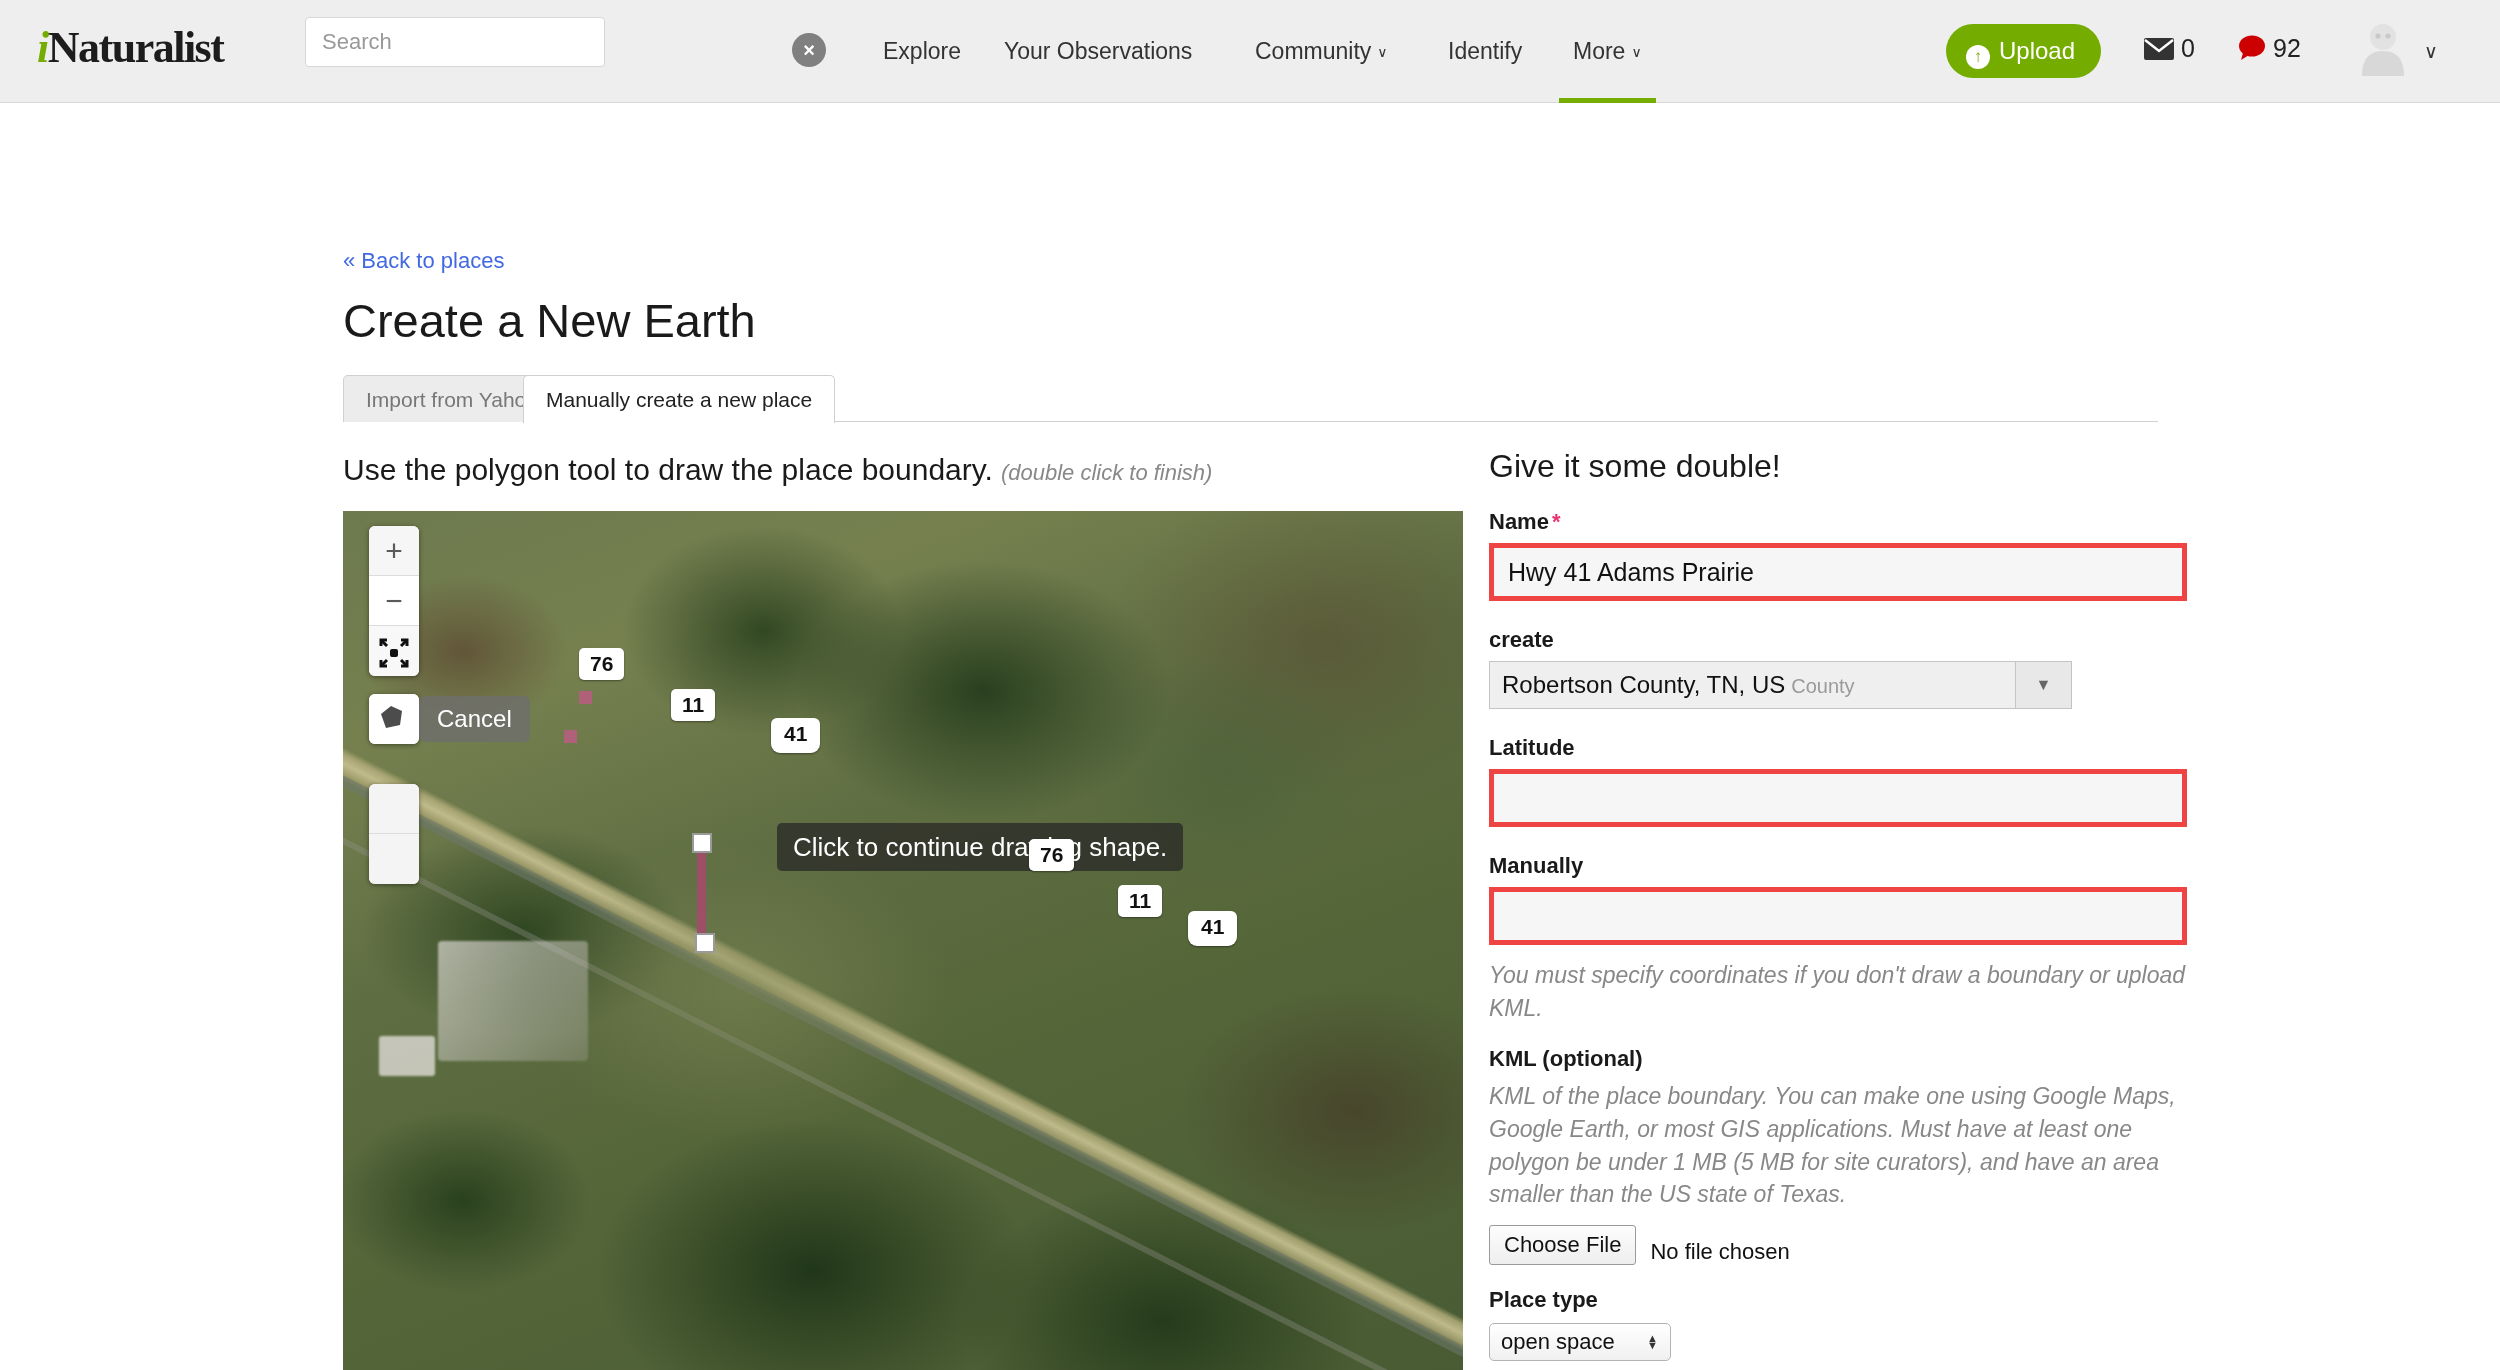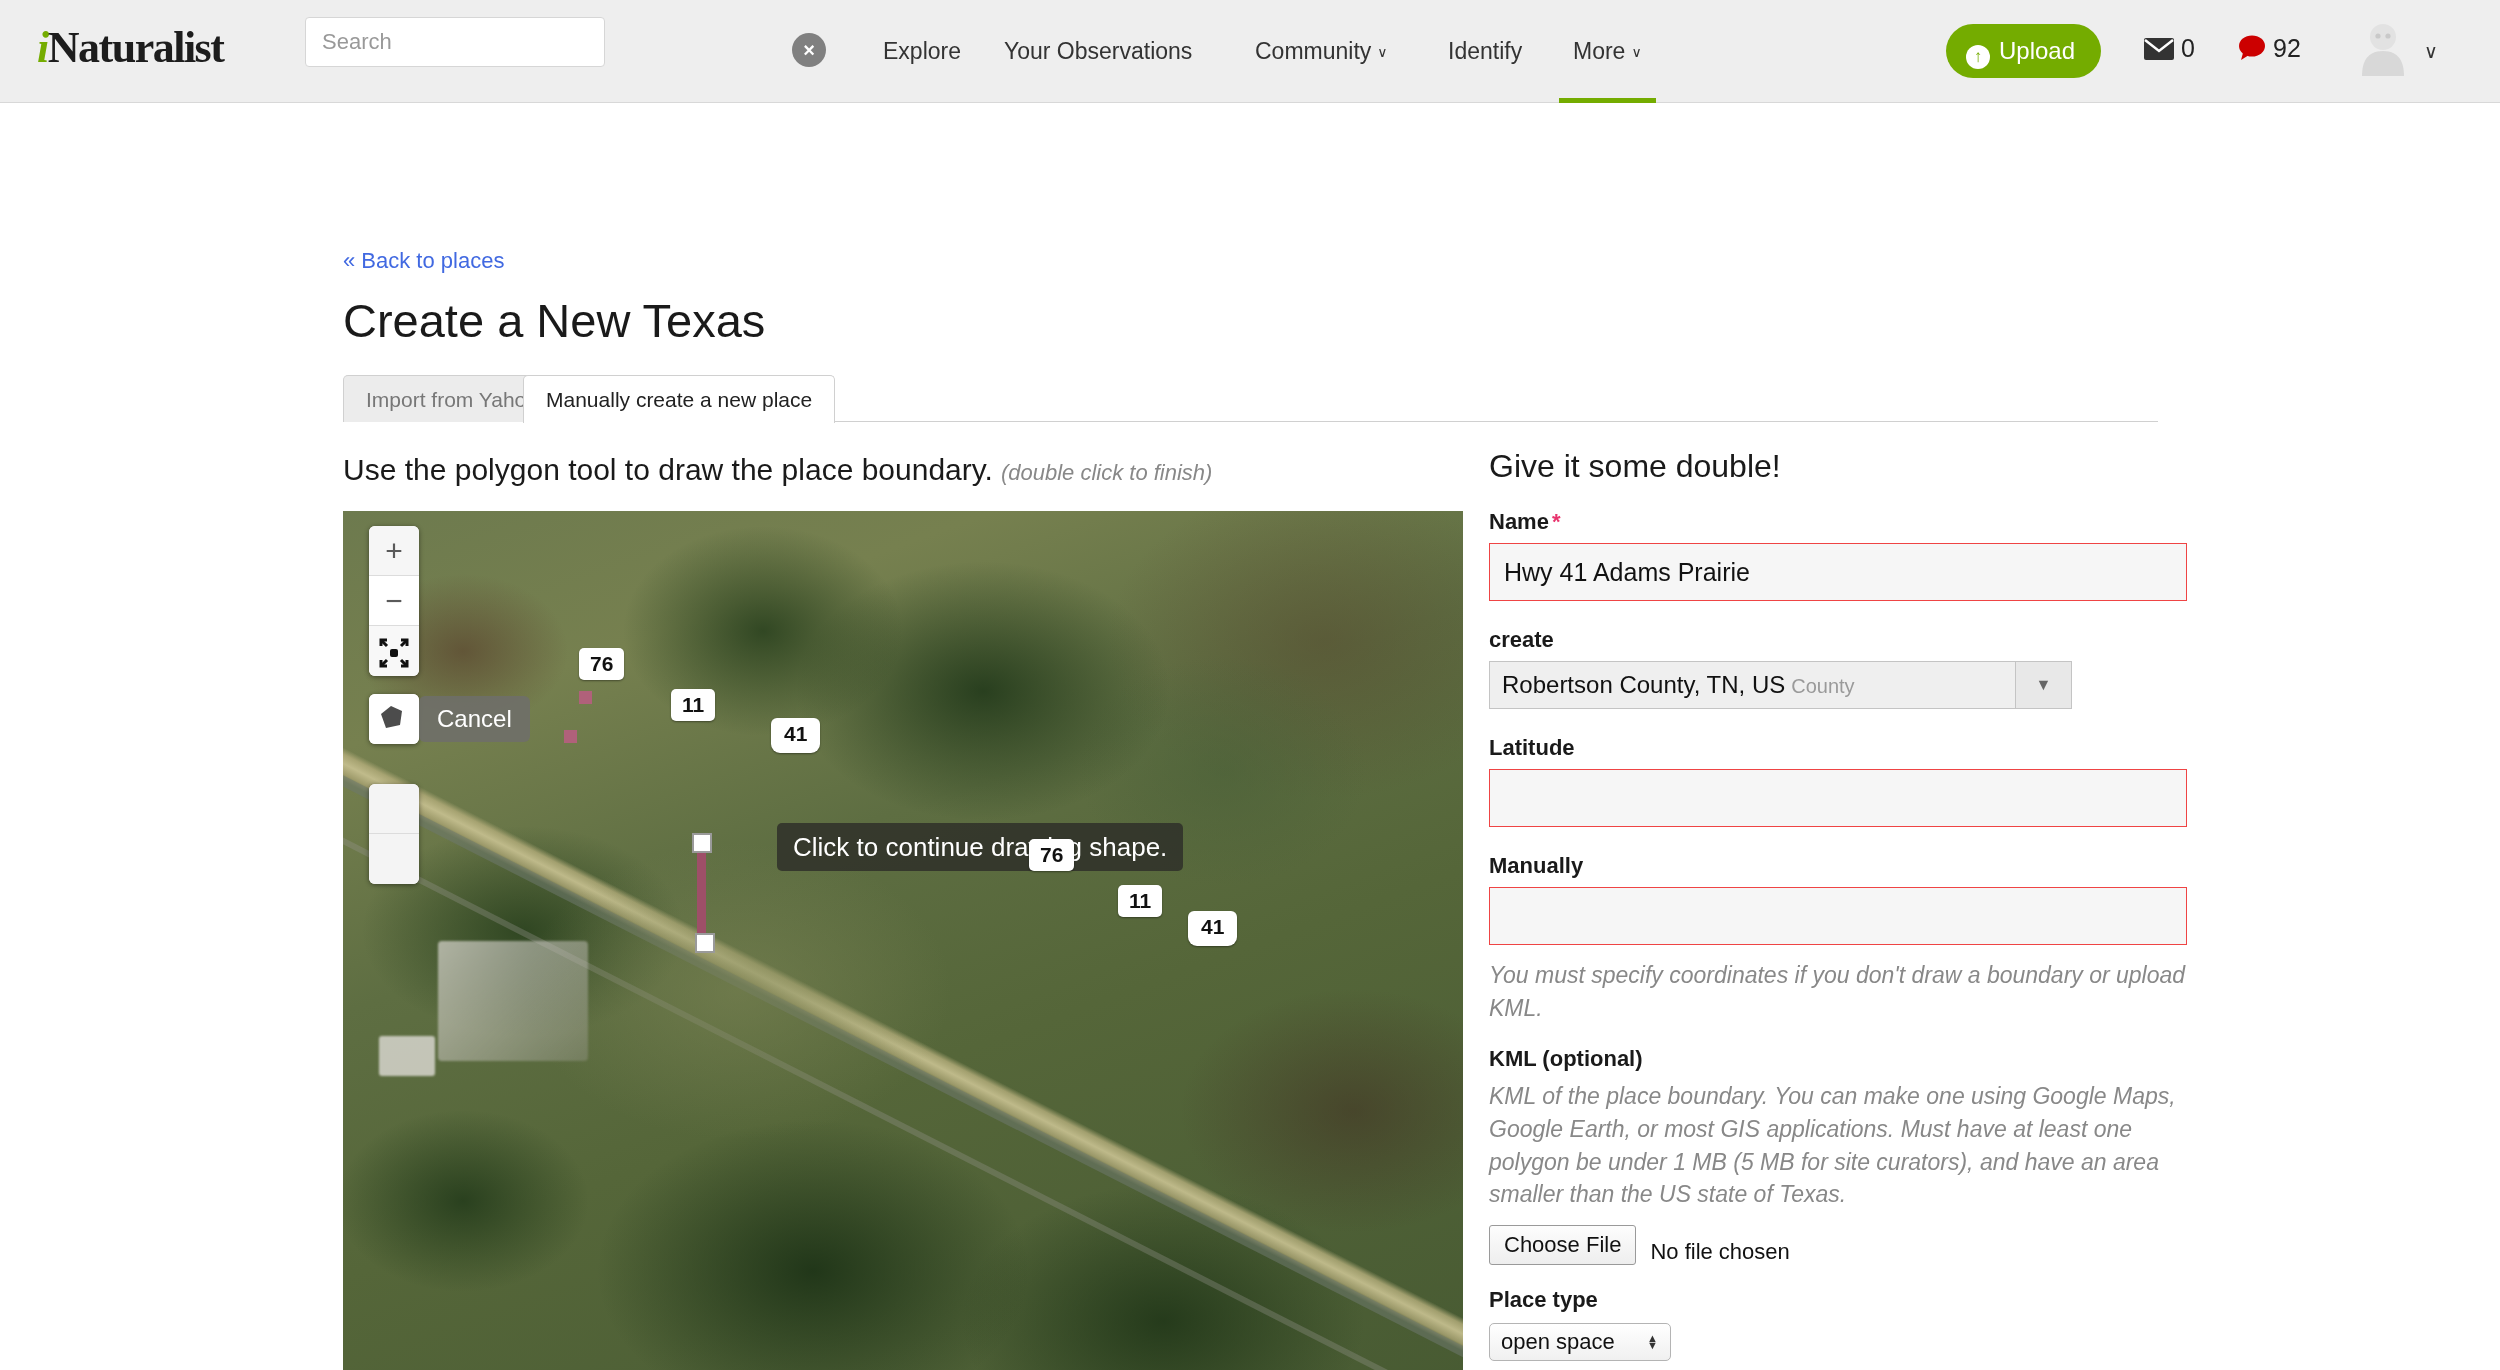--- a/index.html
+++ b/index.html
@@ -327,21 +327,21 @@
   #form-title {
     font-size: 32px; color: #1a1a1a; margin: 0 0 24px 0; font-weight: normal;
   }
   .f-label {
     font-size: 22px; font-weight: bold; color: #1a1a1a;
     margin-bottom: 8px; display: block;
   }
   .f-label .req { color: #e8336d; margin-left: 3px; }
   .f-input {
     width: 698px; height: 58px;
-    border: 1px solid #ef4444;
+    border: 5px solid #ef4444;
     background: #f6f6f6;
     font-size: 25px; color: #111;
     padding: 0 14px;
     font-family: "Liberation Sans", sans-serif;
     outline: none;
     display: block;
   }
   .f-gap { height: 26px; }
   #parent-wrap {
     position: relative; width: 583px; height: 48px;
@@ -430,21 +430,21 @@
     <circle cx="23" cy="16" r="2.6" fill="#c9c9c9"></circle>
     <circle cx="33" cy="16" r="2.6" fill="#c9c9c9"></circle>
     <path d="M28 31 C12 31 7 42 7 56 L49 56 C49 42 44 31 28 31 Z" fill="#d8d8d8"></path>
   </svg>
   <div id="avatar-caret">∨</div>
 </div>
 
 <div id="page">
 
   <a id="back-link">« Back to places</a>
-  <h1 id="page-title">Create a New Texas</h1>
+  <h1 id="page-title">Create a New Earth</h1>
 
   <div id="tabs">
     <div class="tab inactive">Import from Yahoo</div>
     <div class="tab active">Manually create a new place</div>
   </div>
 
   <div id="map-heading"><span>Use the polygon tool to draw the place boundary.</span><span class="hint">(double click to finish)</span></div>
 
   <div id="map">
     <div id="map-imagery"></div>

